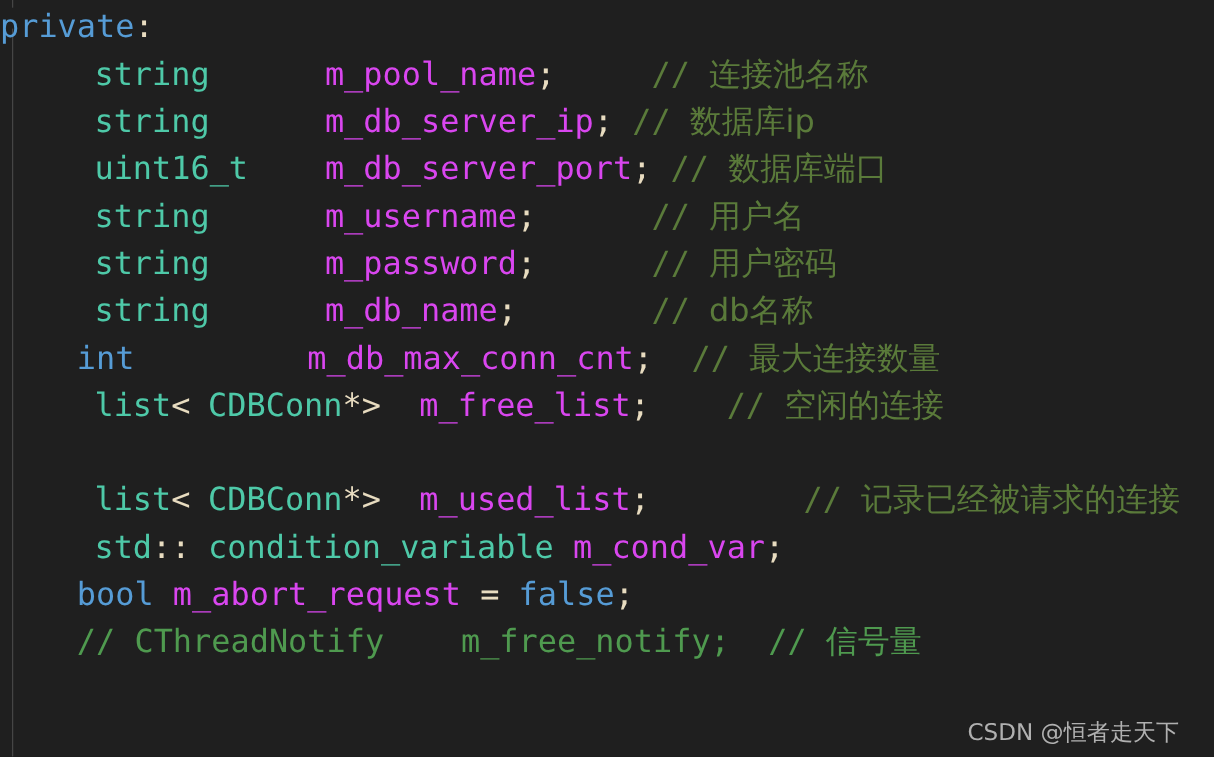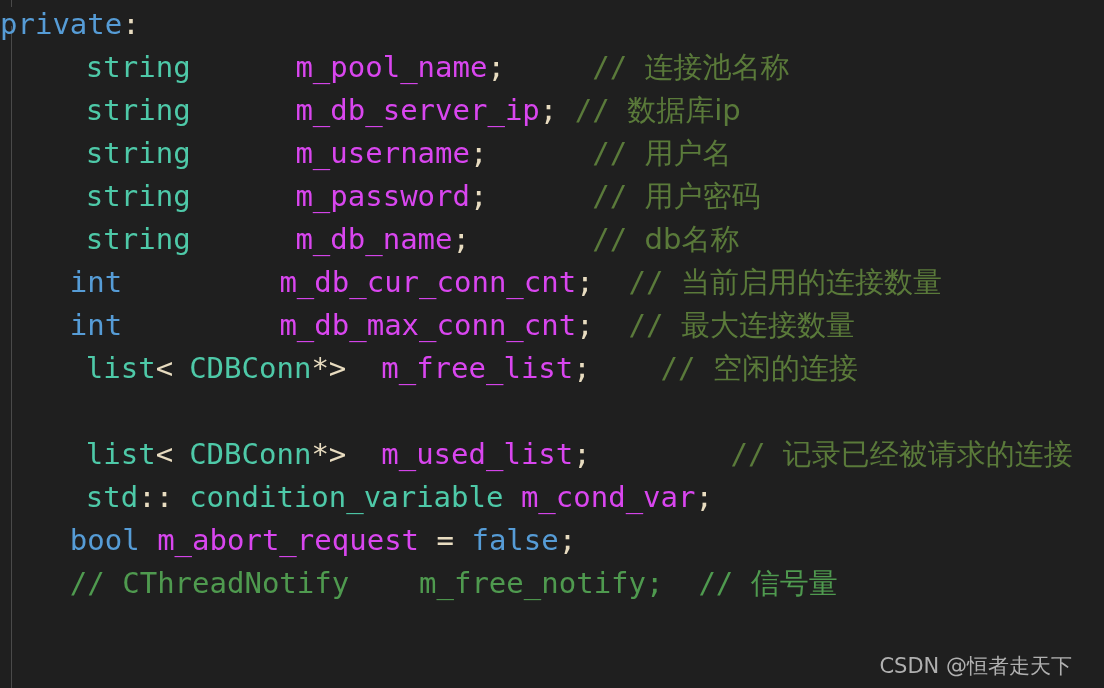--- a/index.html
+++ b/index.html
@@ -75,24 +75,24 @@
 
 <div id="screen">
 
   <div id="indent-guide-top"></div>
   <div id="indent-guide"></div>
 
   <div id="code">
       <div class="line" id="line-1"><span class="kw">private</span><span class="punc">:</span></div>
       <div class="line" id="line-2"><span>    </span><span class="type">string</span><span class="punc">      </span><span class="var">m_pool_name</span><span class="punc">;</span><span class="punc">     </span><span class="cmt">// </span><span class="cmt cjk">连接池名称</span></div>
       <div class="line" id="line-3"><span>    </span><span class="type">string</span><span class="punc">      </span><span class="var">m_db_server_ip</span><span class="punc">; </span><span class="cmt">// </span><span class="cmt cjk">数据库ip</span></div>
+      <div class="line" id="line-4"><span>    </span><span class="type">uint16_t</span><span class="punc">    </span><span class="var">m_db_server_port</span><span class="punc">; </span><span class="cmt">// </span><span class="cmt cjk">数据库端口</span></div>
       <div class="line" id="line-5"><span>    </span><span class="type">string</span><span class="punc">      </span><span class="var">m_username</span><span class="punc">;</span><span class="punc">      </span><span class="cmt">// </span><span class="cmt cjk">用户名</span></div>
       <div class="line" id="line-6"><span>    </span><span class="type">string</span><span class="punc">      </span><span class="var">m_password</span><span class="punc">;</span><span class="punc">      </span><span class="cmt">// </span><span class="cmt cjk">用户密码</span></div>
       <div class="line" id="line-7"><span>    </span><span class="type">string</span><span class="punc">      </span><span class="var">m_db_name</span><span class="punc">;</span><span class="punc">       </span><span class="cmt">// </span><span class="cmt cjk">db名称</span></div>
-      <div class="line" id="line-8"><span>    </span><span class="kw">int</span><span class="punc">         </span><span class="var">m_db_cur_conn_cnt</span><span class="punc">;</span><span class="punc">  </span><span class="cmt">// </span><span class="cmt cjk">当前启用的连接数量</span></div>
       <div class="line" id="line-9"><span>    </span><span class="kw">int</span><span class="punc">         </span><span class="var">m_db_max_conn_cnt</span><span class="punc">;</span><span class="punc">  </span><span class="cmt">// </span><span class="cmt cjk">最大连接数量</span></div>
       <div class="line" id="line-10"><span>    </span><span class="type">list</span><span class="punc">&lt;</span><span class="type">CDBConn</span><span class="punc">*&gt;</span><span class="punc">  </span><span class="var">m_free_list</span><span class="punc">;</span><span class="punc">    </span><span class="cmt">// </span><span class="cmt cjk">空闲的连接</span></div>
       <div class="line" id="line-11">&nbsp;</div>
       <div class="line" id="line-12"><span>    </span><span class="type">list</span><span class="punc">&lt;</span><span class="type">CDBConn</span><span class="punc">*&gt;</span><span class="punc">  </span><span class="var">m_used_list</span><span class="punc">;</span><span class="punc">        </span><span class="cmt">// </span><span class="cmt cjk">记录已经被请求的连接</span></div>
       <div class="line" id="line-14"><span>    </span><span class="type">std</span><span class="punc">::</span><span class="type">condition_variable</span><span class="punc"> </span><span class="var">m_cond_var</span><span class="punc">;</span></div>
       <div class="line" id="line-15"><span>    </span><span class="kw">bool</span><span class="punc"> </span><span class="var">m_abort_request</span><span class="punc"> = </span><span class="kw">false</span><span class="punc">;</span></div>
       <div class="line" id="line-16"><span>    </span><span class="cmt2">// CThreadNotify    m_free_notify;  // </span><span class="cmt2 cjk">信号量</span></div>
     </div>
 
   <div id="watermark">CSDN @恒者走天下</div>

